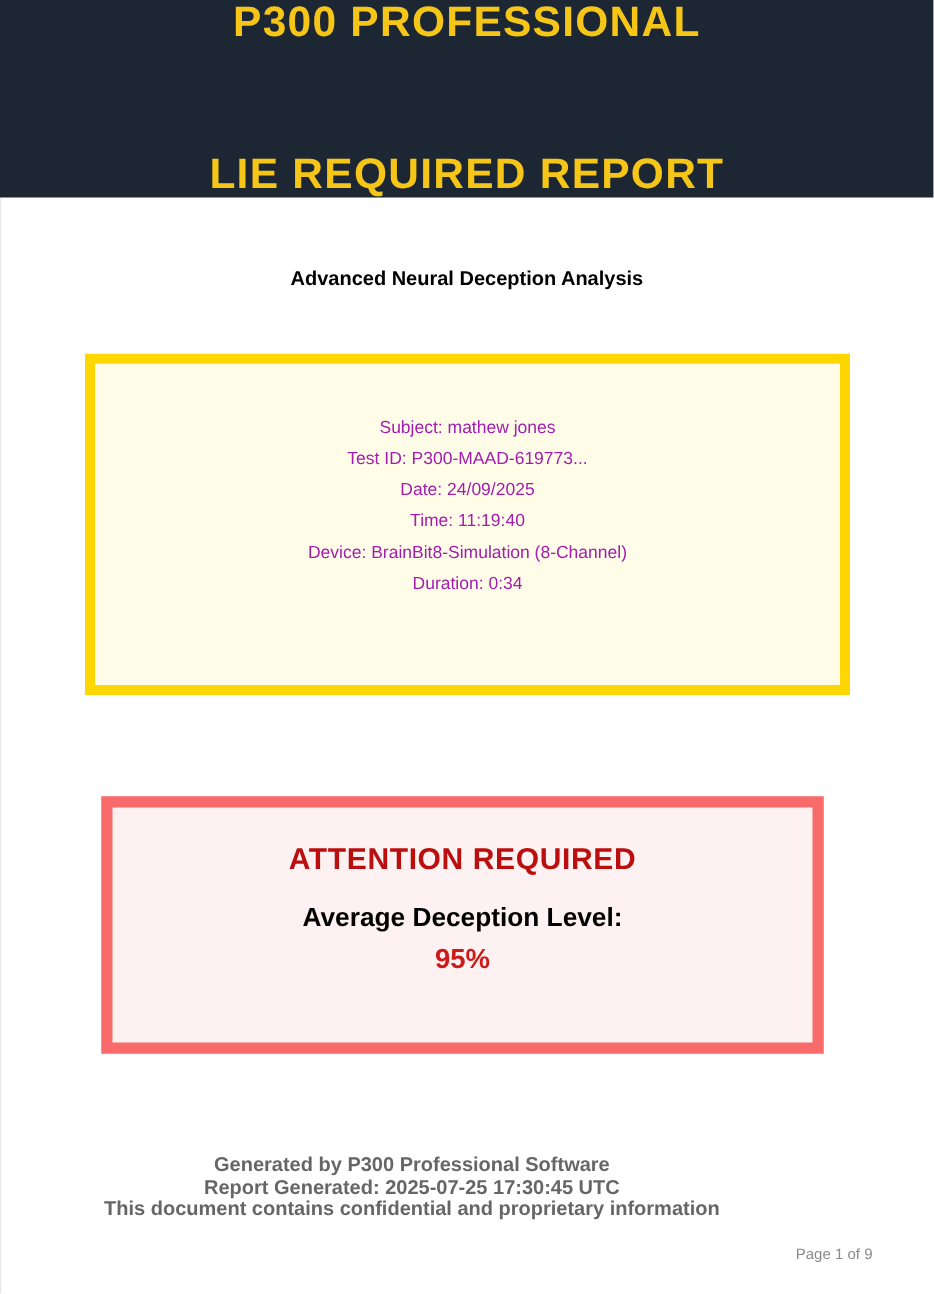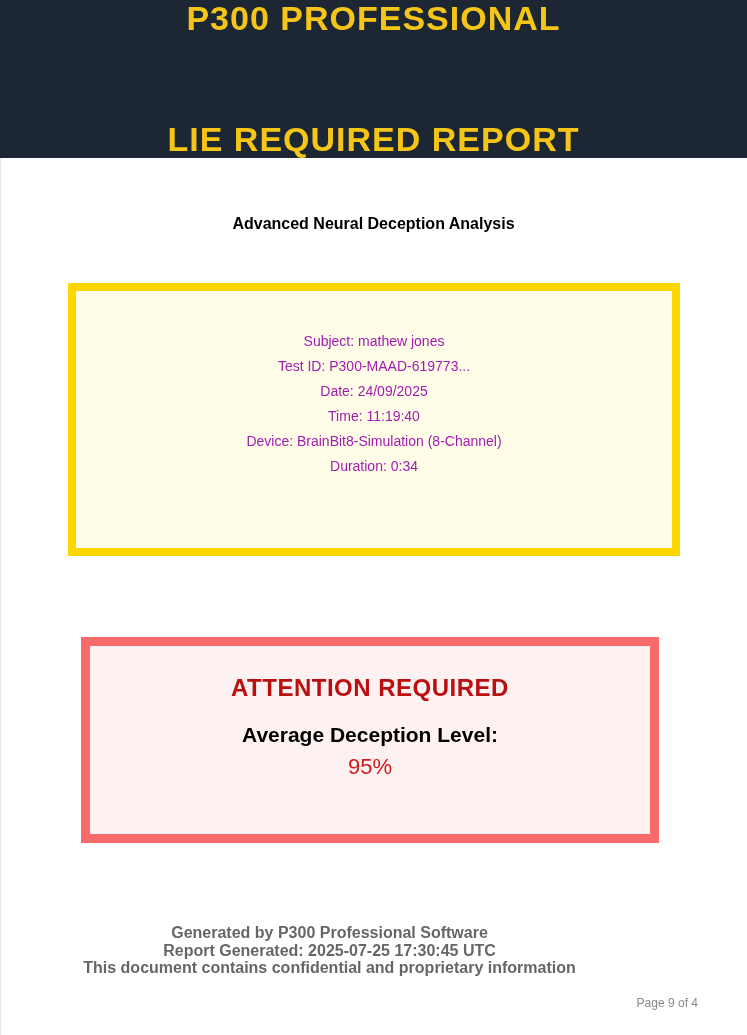--- a/index.html
+++ b/index.html
@@ -114,21 +114,21 @@
     margin-top: 22px;
     font-size: 21px;
     line-height: 22px;
     font-weight: bold;
     color: #000000;
   }
   .alert-value {
     margin-top: 8px;
     font-size: 22px;
     line-height: 26px;
-    font-weight: normal;
+    font-weight: bold;
     color: #cf1a1a;
   }
 
   
   .report-footer {
     position: absolute;
     top: 924px;
     left: 0;
     width: 659px;
     text-align: center;
@@ -195,15 +195,15 @@
     <div class="alert-label">Average Deception Level:</div>
     <div class="alert-value">95%</div>
   </section>
 
   <footer class="report-footer">
     <div>Generated by P300 Professional Software</div>
     <div>Report Generated: 2025-07-25 17:30:45 UTC</div>
     <div>This document contains confidential and proprietary information</div>
   </footer>
 
-  <div class="page-indicator">Page 9 of 4</div>
+  <div class="page-indicator">Page 1 of 9</div>
 
 </div>
 
 </body></html>

